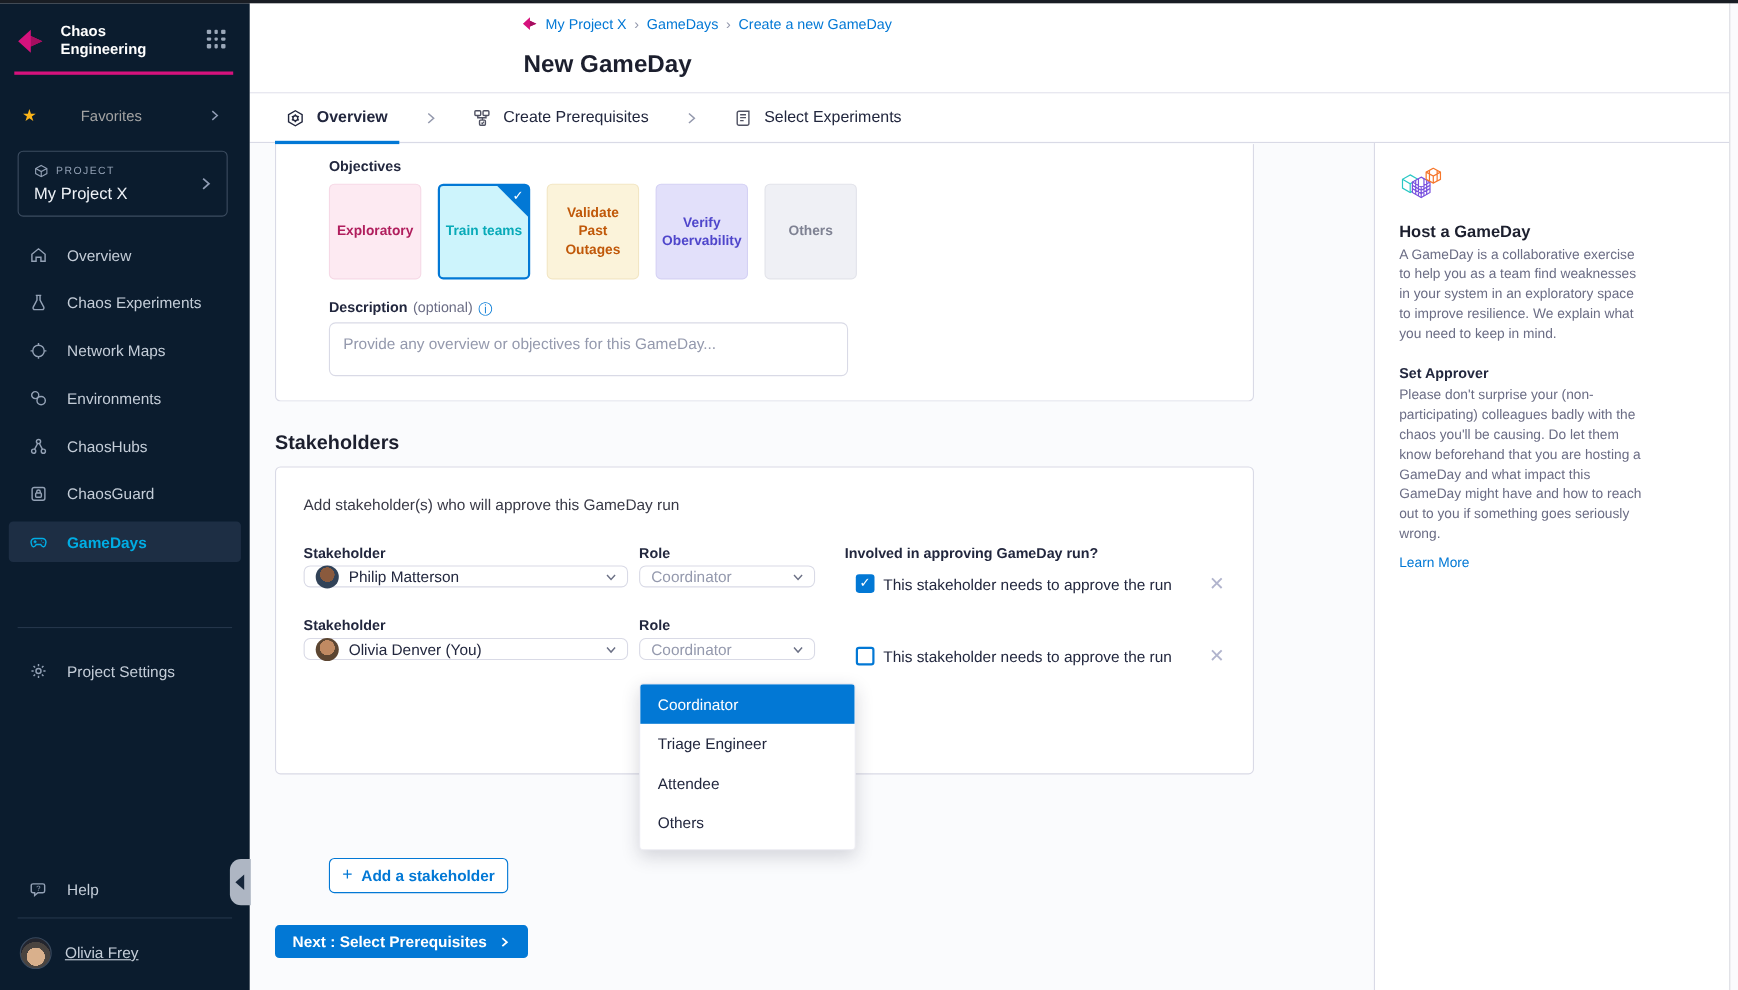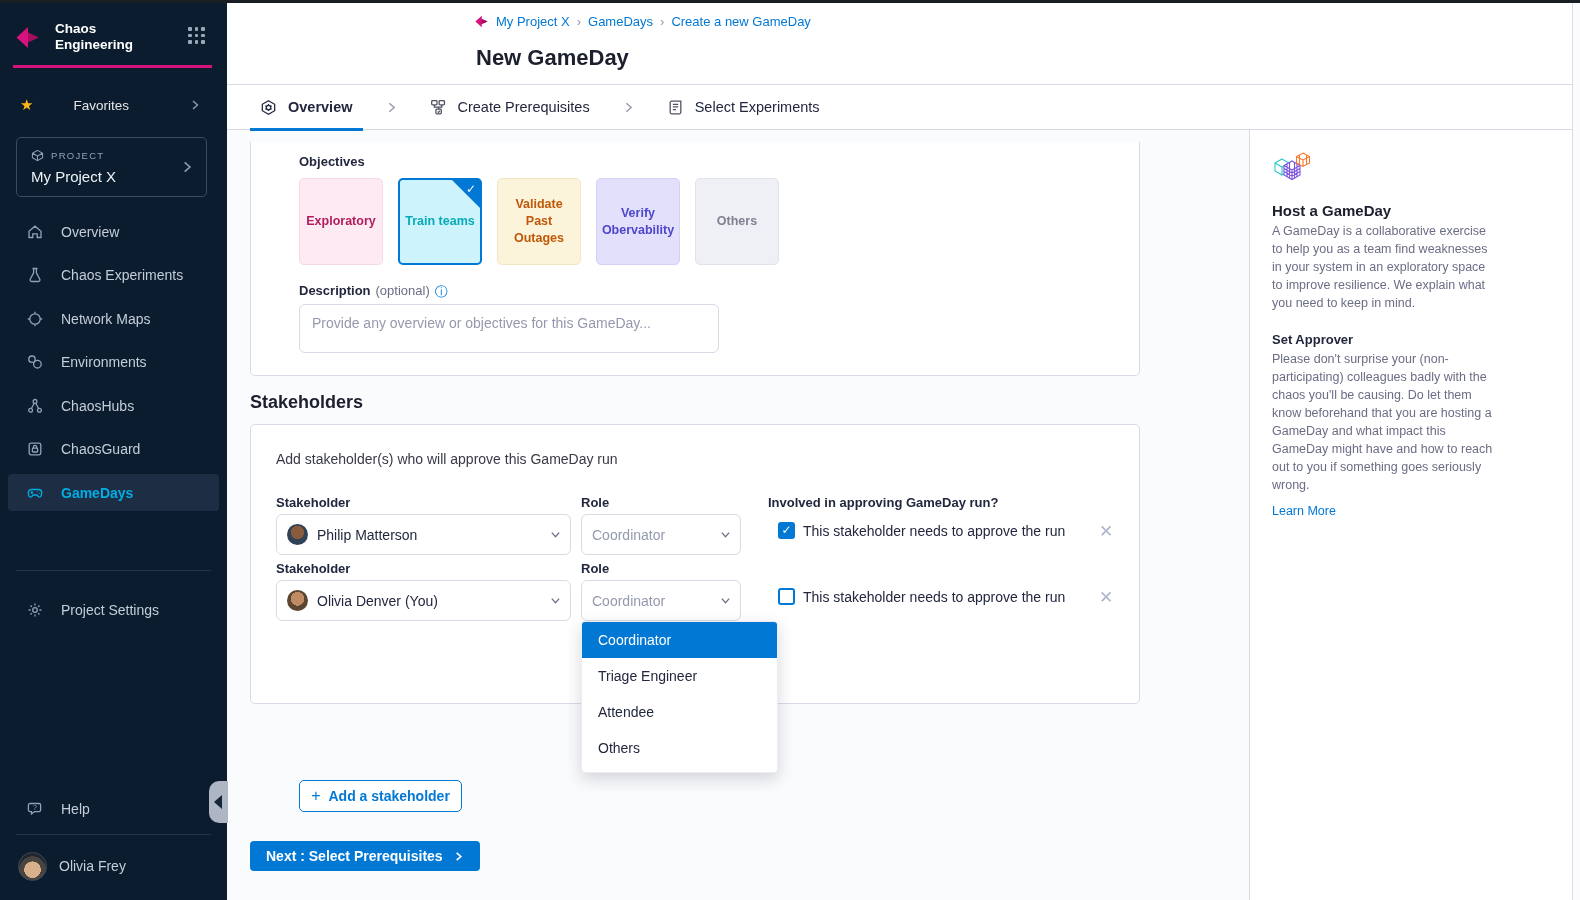--- a/index.html
+++ b/index.html
@@ -14,21 +14,21 @@
   #sidebar { left:0; top:3px; width:227px; height:897px; background:#0b1c2e; z-index:30; }
   .brand-row { position:absolute; left:14px; top:16px; width:200px; height:36px; display:flex; align-items:center; }
   .brand-text { margin-left:14px; color:#fff; font-size:13.5px; font-weight:bold; line-height:16px; }
   .apps-grid { position:absolute; right:6px; top:8px; width:20px; height:20px; display:grid;
     grid-template-columns:repeat(3,4px); grid-template-rows:repeat(3,4px); gap:2.5px; cursor:pointer;}
   .apps-grid i { width:3.5px; height:3.5px; border-radius:1px; background:#9aa7b8; }
   .pink-line { position:absolute; left:13px; top:62px; width:199px; height:2.5px; background:#d6127d; }
 
   .fav-row { position:absolute; left:0; top:88px; width:227px; height:28px; display:flex; align-items:center; cursor:pointer;}
   .fav-star { margin-left:20px; font-size:15px; color:#fcb519; }
-  .fav-label { margin-left:12px; font-size:13.5px; color:#e5e5e5;padding-left:28px; }
+  .fav-label { margin-left:12px; font-size:13.5px; color:#a3a3a3;padding-left:28px; }
   .fav-chev { position:absolute; right:26px; }
 
   .proj-card { position:absolute; left:16px; top:134px; width:191px; height:60px; border:1px solid #3c4c60;
     border-radius:5px; cursor:pointer; }
   .proj-top { position:absolute; left:14px; top:11px; display:flex; align-items:center; color:#93a1b5; }
   .proj-top span { font-size:9.5px; letter-spacing:1.3px; margin-left:7px; color:#93a1b5; }
   .proj-name { position:absolute; left:14px; top:30px; font-size:15px; color:#eef2f7; }
   .proj-chev { position:absolute; right:12px; top:22px; }
 
   .nav { position:absolute; left:8px; top:207px; width:211px; }
@@ -38,21 +38,21 @@
   .nav-item.active { background:#1d2e44; border-radius:4px; height:37px; margin:3px 0; color:#00ade4; }
   .nav-item.active svg { stroke:#00ade4; }
   .nav-item.active .nav-label { font-weight:bold; }
   .side-div { position:absolute; left:16px; width:195px; height:1px; background:#24354a; }
   .settings-row { position:absolute; left:8px; top:585px; width:211px; }
 
   .help-row { position:absolute; left:8px; top:784px; width:211px; }
   .user-row { position:absolute; left:0; top:843px; width:227px; height:40px; display:flex; align-items:center; cursor:pointer; }
   .user-avatar { margin-left:18px; width:29px; height:29px; border-radius:50%;
     background:radial-gradient(circle at 50% 62%, #d9b08c 0 38%, #4a4440 39% 62%, #23252e 63% 100%); border:1px solid #3a4a5e;}
-  .user-name { margin-left:12px; font-size:14px; color:#c4cdd8; }
+  .user-name { margin-left:12px; font-size:14px; color:#c4cdd8;text-decoration:underline; }
   .user-divider { position:absolute; left:16px; top:831px; width:195px; height:1px; background:#24354a; }
 
   .collapse-handle { position:absolute; left:209px; top:781px; width:19px; height:42px; background:#aeb6c3;
     border-radius:10px 0 0 10px; z-index:40; cursor:pointer; }
   .collapse-handle i { position:absolute; left:5px; top:14px; width:0; height:0;
     border-top:7px solid transparent; border-bottom:7px solid transparent; border-right:8px solid #16263a; }
 
   
   #header { left:227px; top:3px; width:1353px; height:82px; background:#fff; border-bottom:1px solid #d9dae6; z-index:10;}
   .crumbs { position:absolute; left:247px; top:11px; display:flex; align-items:center; gap:7px; }
@@ -65,47 +65,47 @@
     display:flex; align-items:center; padding-left:23px; z-index:10; }
   .tab { position:relative; display:flex; align-items:center; height:45px; padding:0 10px; cursor:pointer; gap:11px; }
   .tab-label { font-size:14.5px; color:#22273e; }
   .tab.active .tab-label { font-weight:bold; }
   .tab.active::after { content:""; position:absolute; left:0; right:0; bottom:-1px; height:3px; background:#0278d5; }
   .tab-sep { margin:0 22px; }
 
   
   #content { left:227px; top:130px; width:1083px; height:770px; background:#fafbfd; z-index:5; }
   .card { position:absolute; background:#fff; border:1px solid #d9dae6; border-radius:5px; }
-  #card-objectives { left:23px; top:12px; width:890px; height:234px; border-top:none; border-radius:0 0 5px 5px;padding-left:13px;}
+  #card-objectives { left:23px; top:1px; width:890px; height:234px; border-top:none; border-radius:0 0 5px 5px;padding-left:13px;}
   .field-label { font-size:13px; font-weight:600; color:#22273e; }
   #objectives-label { position:absolute; left:48px; top:12px; }
   .obj-row { position:absolute; left:48px; top:36px; display:flex; gap:15px; }
   .obj-card { position:relative; width:84px; height:87px; border-radius:5px; display:flex; align-items:center;
     justify-content:center; text-align:center; font-size:12.5px; font-weight:bold; line-height:17px;
     cursor:pointer; padding:4px; border:1px solid transparent; }
   .obj-exploratory { background:#fdeaf2; border-color:#f6d9e6; color:#b01e5d; }
   .obj-train { background:#cdf4fc; border:2px solid #0278d5; color:#08aab8; }
   .obj-validate { background:#fbf3da; border-color:#f2e6c4; color:#c05809; }
   .obj-verify { background:#e2e0fa; border-color:#d4d1f4; color:#4f46cb; }
   .obj-others { background:#eff0f5; border-color:#e2e3ea; color:#7e8192; font-weight:600; }
   .obj-corner { position:absolute; top:-1px; right:-1px; width:0; height:0;
     border-top:30px solid #0278d5; border-left:30px solid transparent; border-radius:0 4px 0 0; }
   .obj-corner-check { position:absolute; top:1px; right:4px; color:#fff; font-size:12px; font-weight:bold; }
   #desc-row { position:absolute; left:48px; top:141px; display:flex; align-items:flex-start; gap:5px; }
   #desc-optional { font-size:13px; color:#6b6d85; font-weight:400; }
   .info-icon { color:#0278d5; font-size:13px; }
-  #desc-textarea { position:absolute; left:48px; top:162px; width:420px; height:49px; border:1px solid #d9dae6;
+  #desc-textarea { position:absolute; left:48px; top:162px; width:472px; height:49px; border:1px solid #d9dae6;
     border-radius:6px; resize:none; font-family:inherit; font-size:14px; color:#22273e; padding:10px 12px; outline:none;}
   #desc-textarea::placeholder { color:#9499ad; }
 
   #stake-heading { position:absolute; left:23px; top:262px; font-size:18px; font-weight:bold; color:#1c1f2e; }
   #card-stake { left:23px; top:294px; width:890px; height:280px; }
   #stake-intro { position:absolute; left:25px; top:26px; font-size:14px; color:#383946;text-align:center; }
   .col-label { position:absolute; font-size:13px; font-weight:600; color:#22273e; }
-  .select { position:absolute; height:41px; background:#fff; border:1px solid #d9dae6; border-radius:6px;
+  .select { position:absolute; height:20px; background:#fff; border:1px solid #d9dae6; border-radius:6px;
     display:flex; align-items:center; padding:0 10px; cursor:pointer; }
   .select .sel-text { font-size:14px; color:#22273e; }
   .select .sel-placeholder { font-size:14px; color:#9499ad; }
   .select .sel-chev { position:absolute; right:9px; }
   .mini-avatar { width:21px; height:21px; border-radius:50%; margin-right:9px; flex:0 0 21px; }
   .avatar-philip { background:radial-gradient(circle at 50% 40%, #8a5a3d 0 40%, #314257 41% 100%); }
   .avatar-olivia { background:radial-gradient(circle at 50% 42%, #c08a62 0 42%, #5c4632 43% 100%); }
   .checkbox { position:absolute; width:17px; height:17px; border-radius:3px; cursor:pointer; }
   .checkbox.checked { background:#0278d5; color:#fff; font-size:12px; font-weight:bold; text-align:center; line-height:17px; }
   .checkbox.unchecked { background:#fff; border:2px solid #0278d5; }

